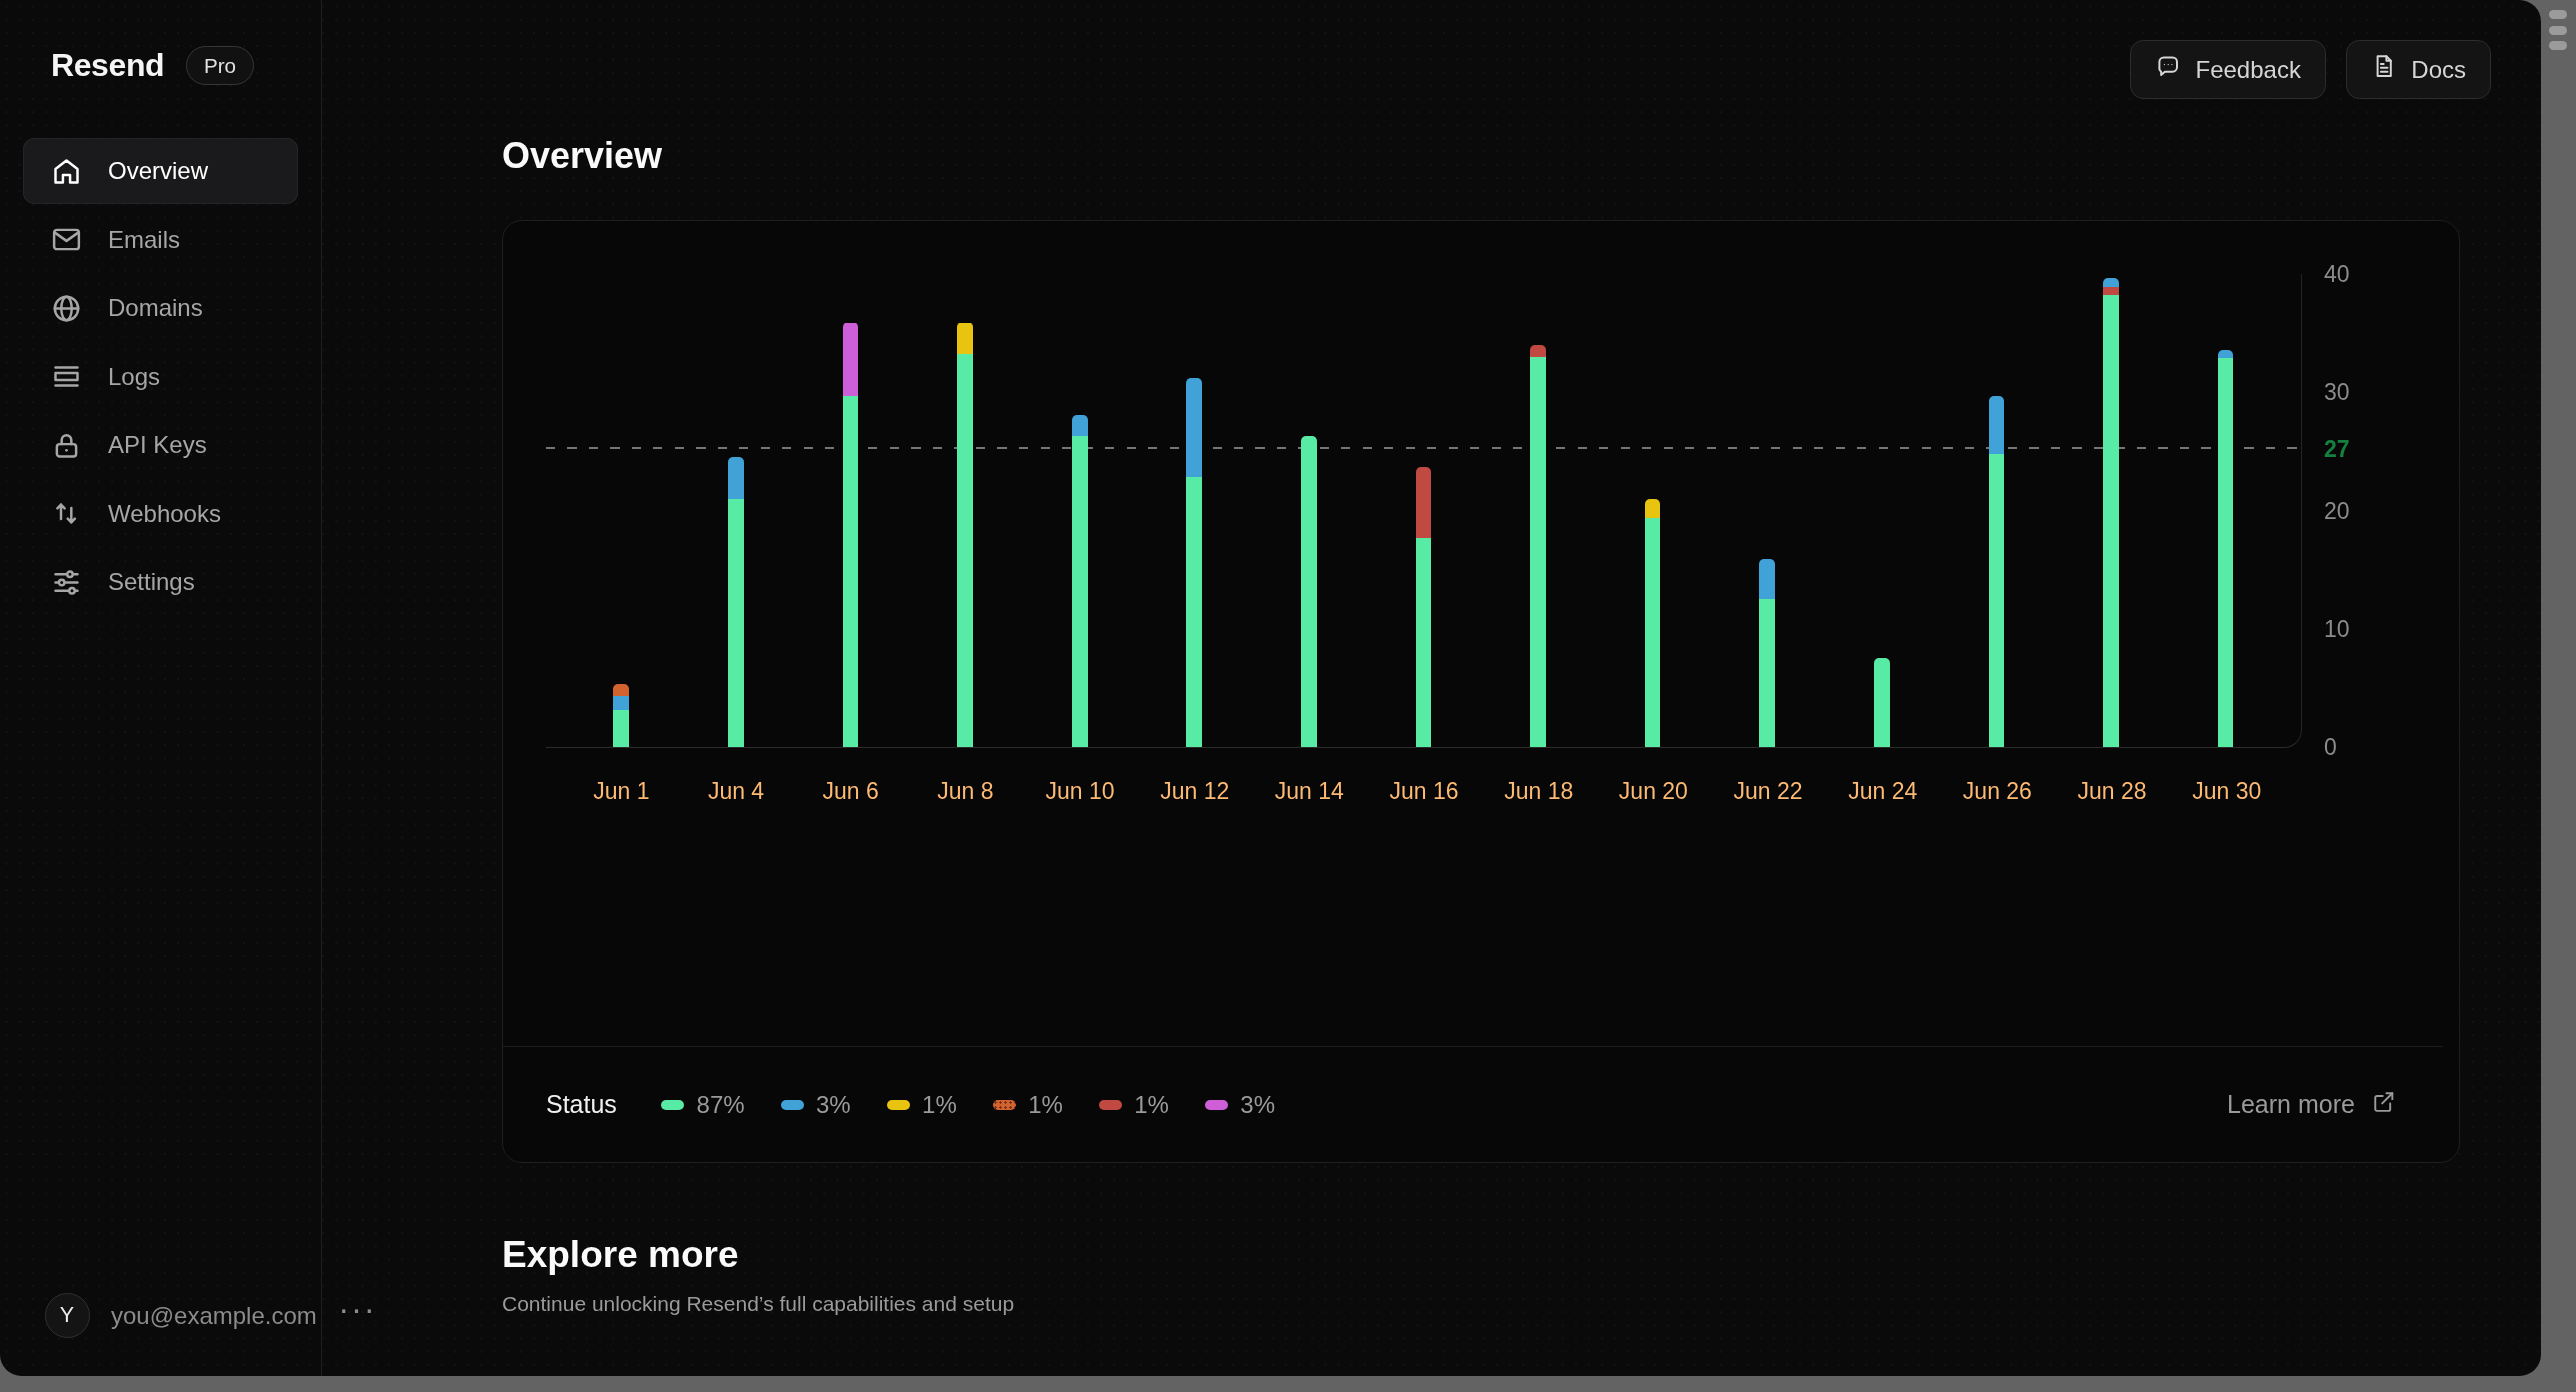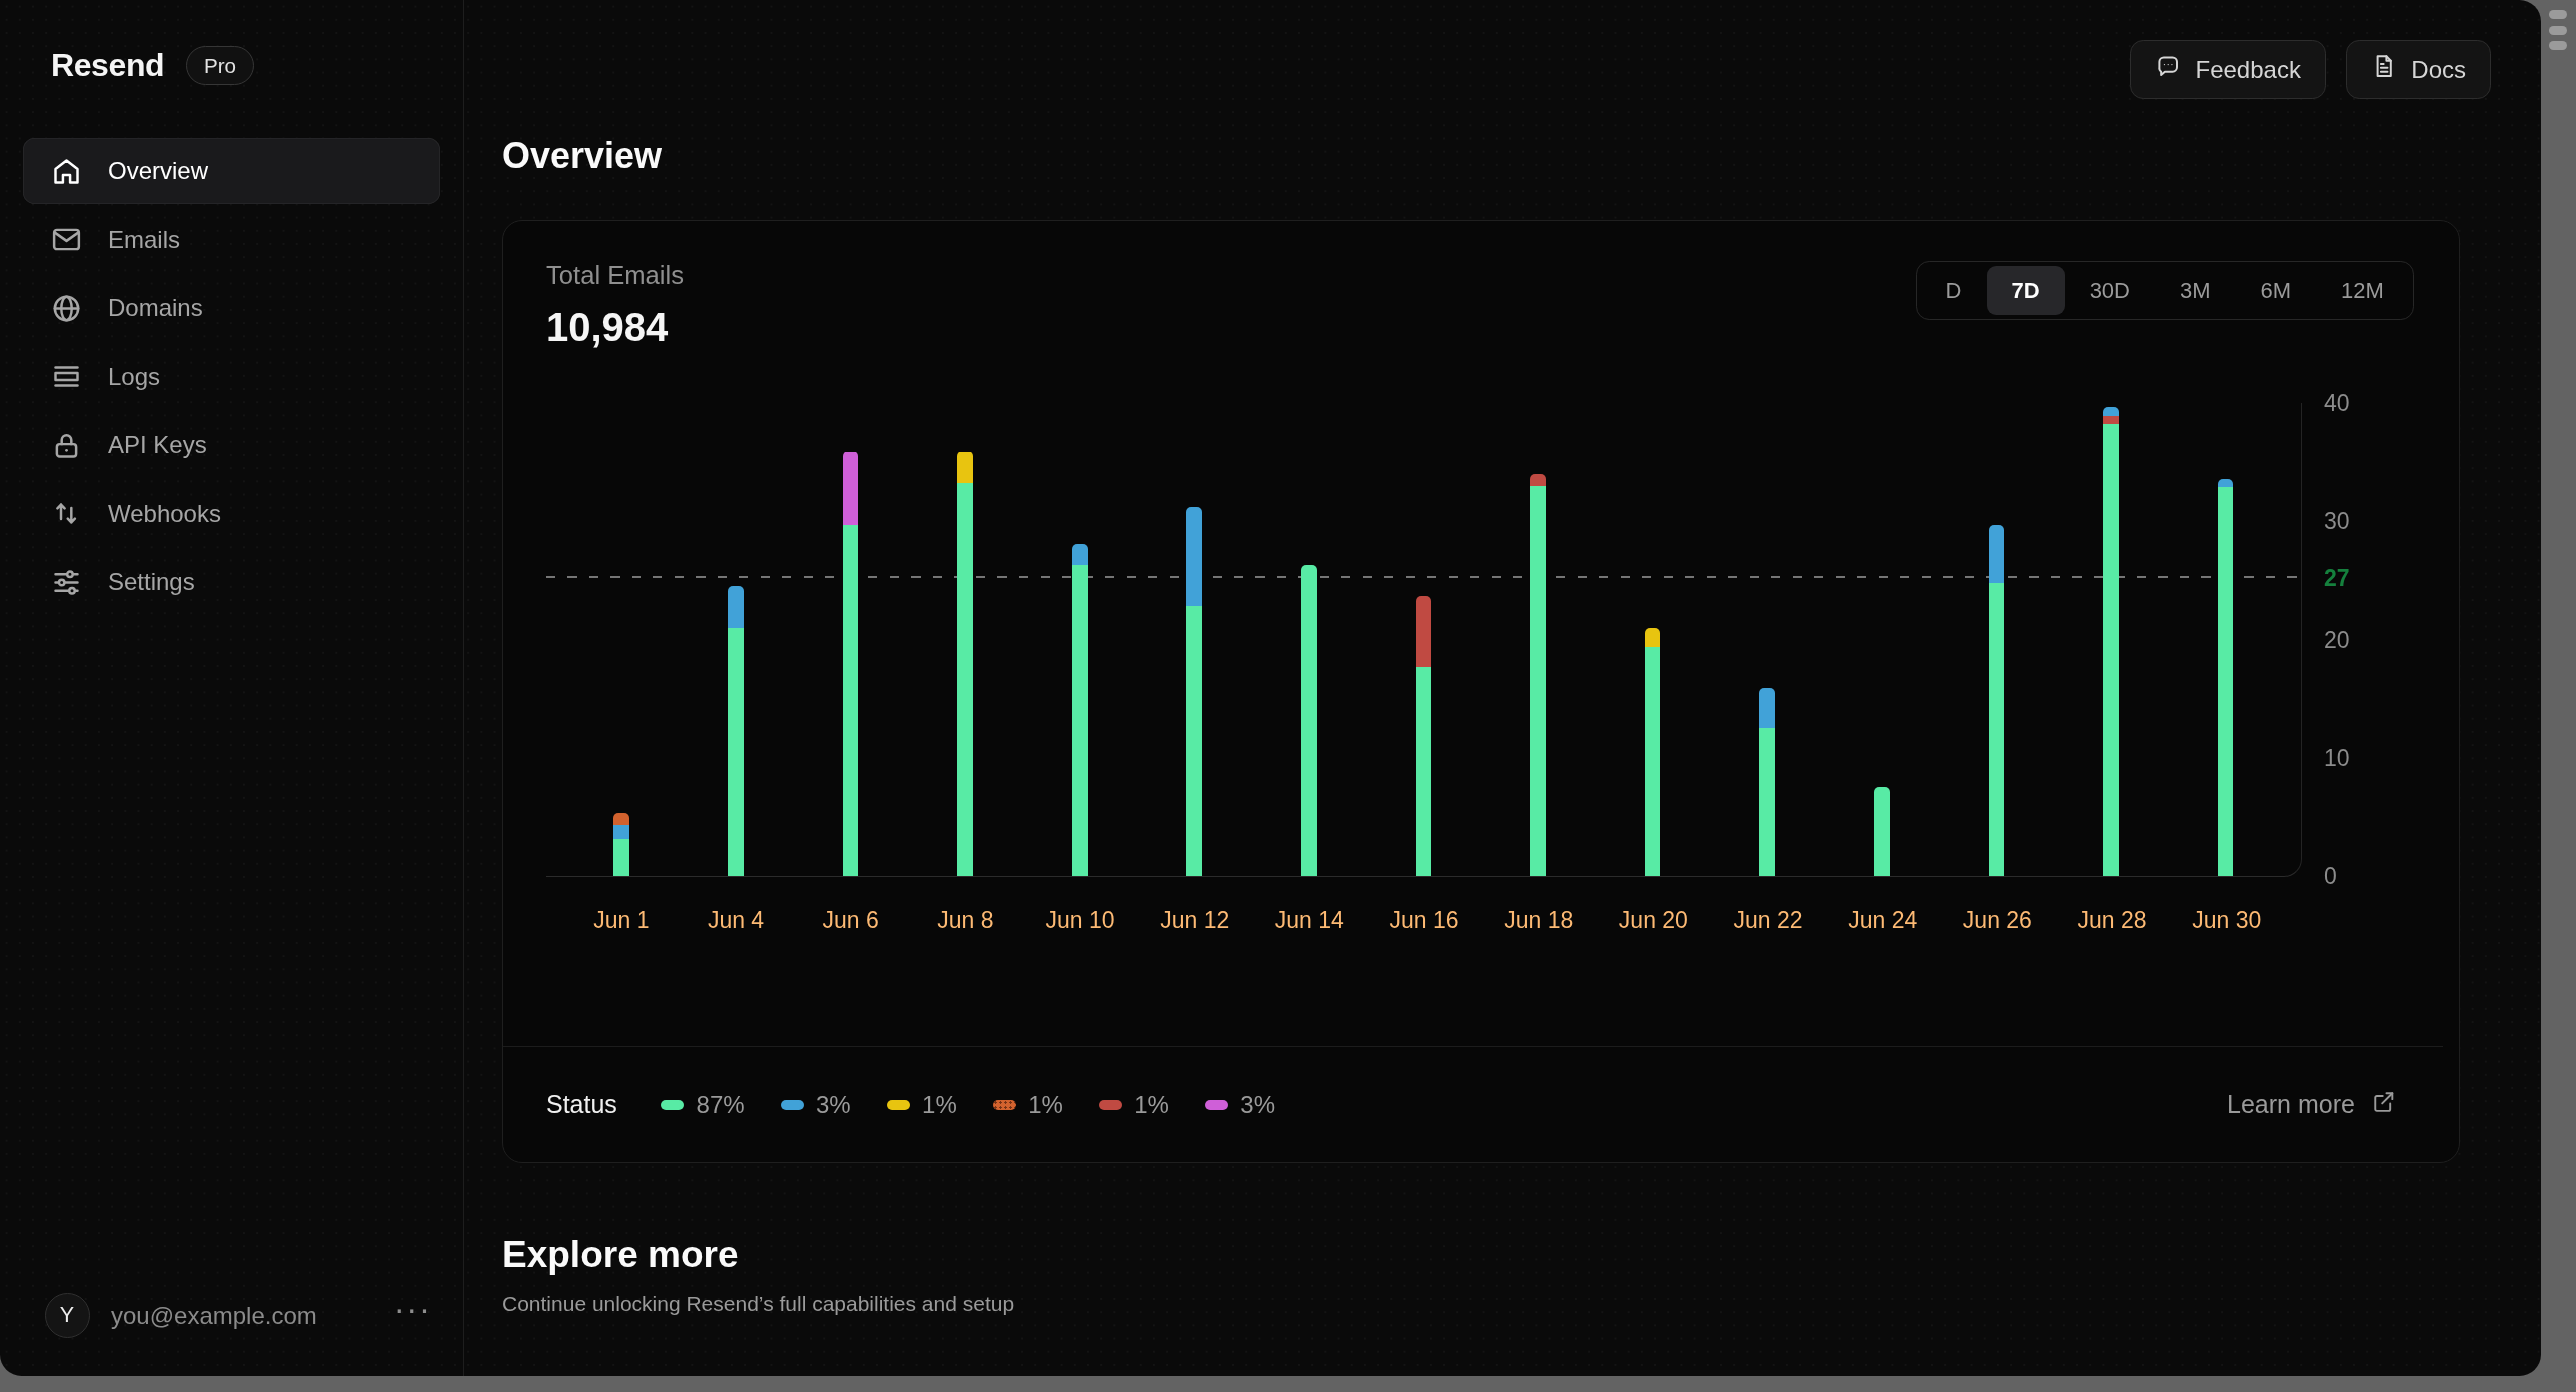--- a/index.html
+++ b/index.html
@@ -10,21 +10,21 @@
   .app { position:absolute; left:0; top:0; width:2541px; height:1376px;
     background:#0A0A0A;
     background-image:radial-gradient(rgba(255,255,255,0.040) 1.2px, transparent 1.2px);
     background-size:13.2px 13.2px;
     border-radius:0 21.5px 21.5px 21.5px; overflow:hidden; }
   .desk-dots { position:absolute; right:7.4px; top:10px; width:20px; display:flex;
     flex-direction:column; gap:6.6px; }
   .desk-dots i { display:block; width:18px; height:9px; border-radius:5px; background:#9B9B9B; }
 
   
-  .sidebar { position:absolute; left:0; top:0; bottom:0; width:464px;
+  .sidebar { position:absolute; left:0; top:0; bottom:0; width:322px;
     border-right:1.7px solid #1E1E1E; padding:46px 23px 38px 23px;
     display:flex; flex-direction:column; }
   .logo-row { display:flex; align-items:center; gap:21.5px; padding-left:28px; }
   .brand-name { font-size:32px; font-weight:700; color:#F5F5F5; letter-spacing:-0.4px; }
   .pro-badge { font-size:20.6px; color:#E2E2E2; border:1.7px solid #363636; border-radius:825px;
     padding:6.6px 17.3px; background:#111111; }
   .nav { margin-top:53px; display:flex; flex-direction:column; gap:2.5px; }
   .nav-item { height:66px; border-radius:11.6px; display:flex; align-items:center; gap:25px;
     padding:0 27px; color:#A6A6A6; font-size:24px; cursor:pointer; }
   .nav-item.active { background:#1A1A1C; color:#FFFFFF; box-shadow:0 0 0 0.8px #29292B inset; }
@@ -202,34 +202,20 @@
           </svg>
         </span>
         <span>Docs</span>
       </div>
     </div>
 
     <div class="content">
       <div class="page-title">Overview</div>
 
       <div class="card">
-        <div class="card-head">
-          <div>
-            <div class="metric-label">Total Emails</div>
-            <div class="metric-value">10,984</div>
-          </div>
-          <div class="range">
-              <div class="range-btn">D</div>
-              <div class="range-btn active">7D</div>
-              <div class="range-btn">30D</div>
-              <div class="range-btn">3M</div>
-              <div class="range-btn">6M</div>
-              <div class="range-btn">12M</div>
-            </div>
-        </div>
 
         <div class="chart-area">
           <div class="refline" style="bottom: 63%;"></div>
           <div class="bars">
               <div class="bar-slot">
                 <div class="bar" style="height: 13.25%;">
                   <div class="seg" style="height: 58.4906%; background: rgb(88, 235, 165);"></div>
                   <div class="seg" style="height: 22.6415%; background: rgb(65, 162, 216);"></div>
                   <div class="seg dotted" style="height: 18.8679%; background: rgb(210, 98, 46);"></div>
                 </div>

